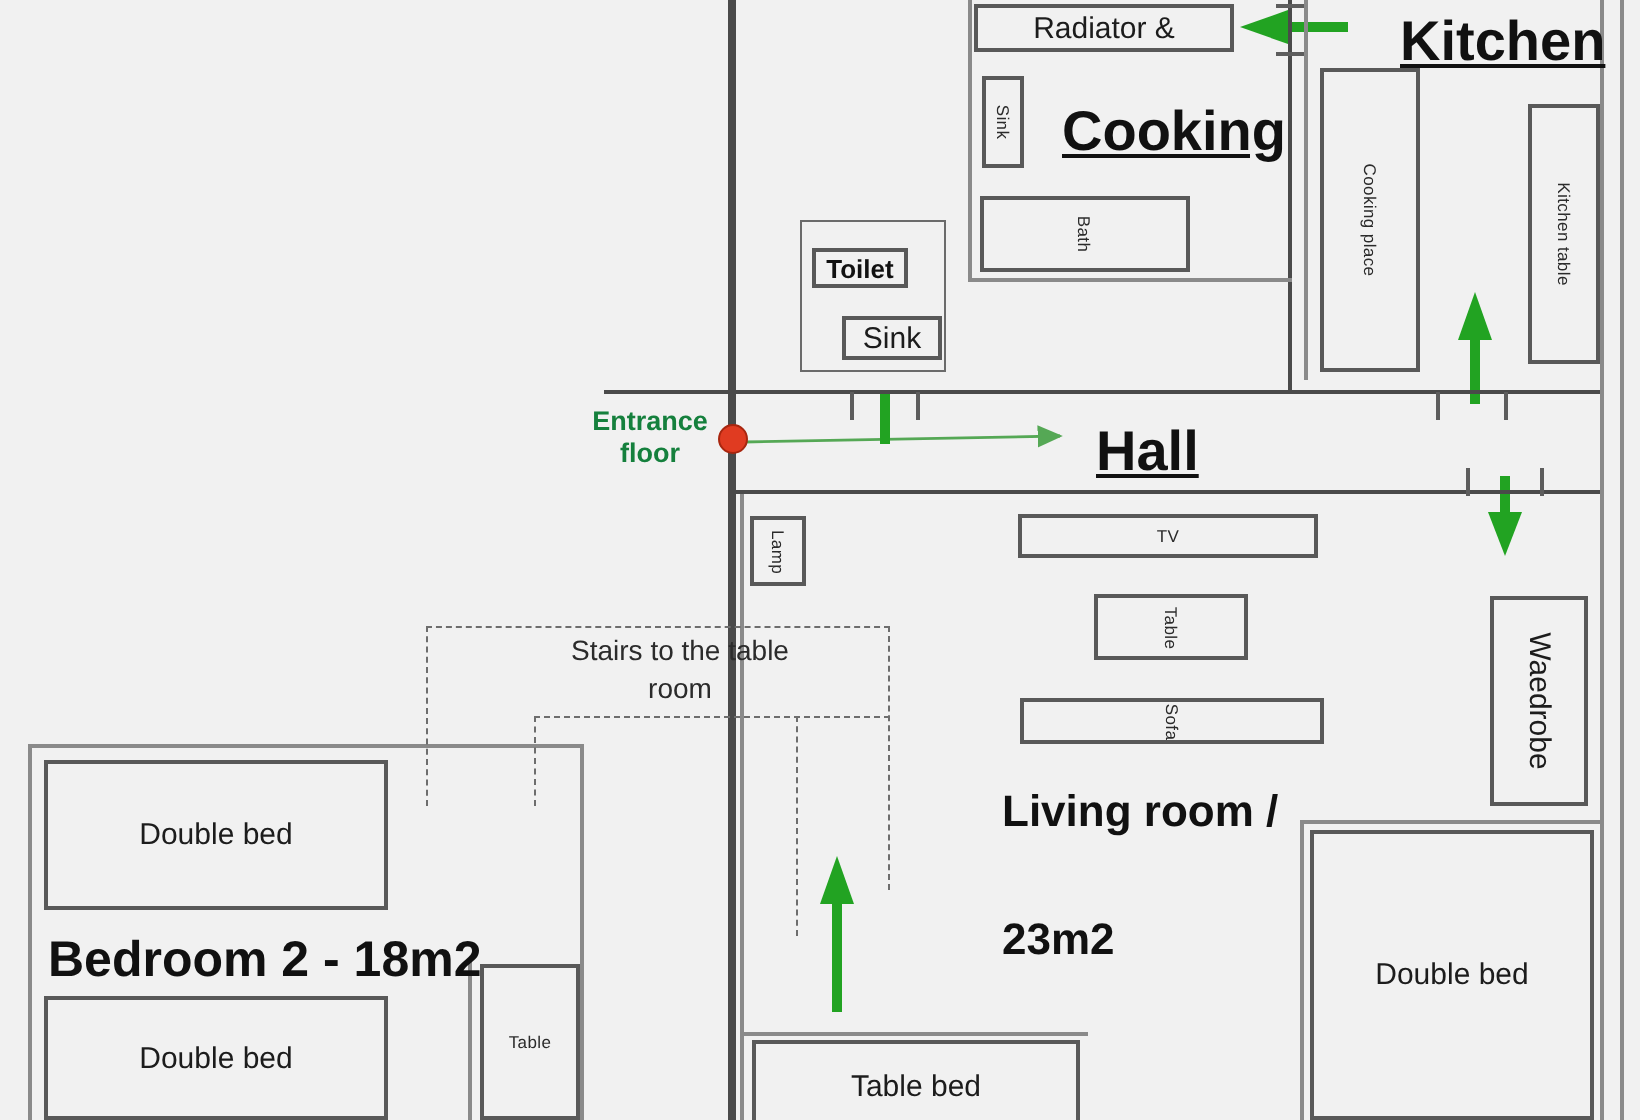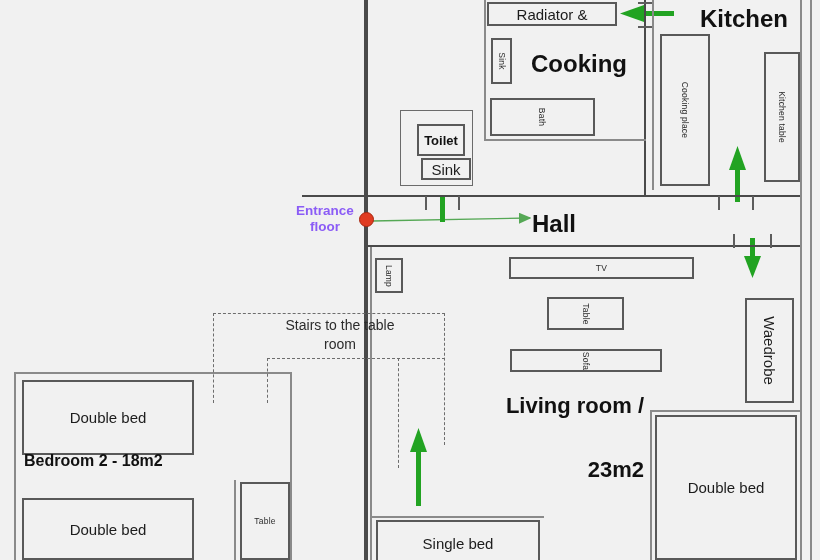--- a/index.html
+++ b/index.html
@@ -56,21 +56,21 @@
   }
   .rot90 {
     transform: rotate(90deg);
   }
   .room-title {
     position: absolute;
     font-weight: bold;
     color: #111;
     white-space: nowrap;
   }
-  .room-title.big { font-size: 24px; }
+  .room-title.big { font-size: 28px; text-decoration: underline; }
   .room-title.xl  { font-size: 22px; }
   .dash-line-h {
     position: absolute;
     border-top: 1.5px dashed #6d6d6d;
   }
   .dash-line-v {
     position: absolute;
     border-left: 1.5px dashed #6d6d6d;
   }
   .stairs-label {
@@ -91,21 +91,21 @@
     height: 15px;
     border-radius: 50%;
     background: #e03b21;
     border: 1.5px solid #a8260f;
     box-sizing: border-box;
   }
   .entrance-label {
     position: absolute;
     font-size: 13.5px;
     font-weight: bold;
-    color: #8b5cf6;
+    color: #15803d;
     text-align: center;
     line-height: 1.2;
   }
 </style>
 </head>
 <body>
 
 <div id="plan">
 
   <svg width="820" height="560" style="position:absolute;left:0;top:0;">
@@ -197,28 +197,28 @@
   </div>
 
   <div class="box box-strong" style="left:491px; top:38px; width:21px; height:46px;">
     <span class="lbl rot90">Sink</span>
   </div>
 
   <div class="box box-strong" style="left:490px; top:98px; width:105px; height:38px;">
     <span class="lbl rot90">Bath</span>
   </div>
 
-  <div class="box box-strong" style="left:417px; top:124px; width:48px; height:32px;">
+  <div class="box box-strong" style="left:406px; top:124px; width:48px; height:20px;">
     <span class="lbl-bold-sm">Toilet</span>
   </div>
   <div class="box box-strong" style="left:421px; top:158px; width:50px; height:22px;">
     <span class="lbl-md">Sink</span>
   </div>
 
-  <div class="room-title big" style="left:532px; top:210px;">Hall</div>
+  <div class="room-title big" style="left:548px; top:210px;">Hall</div>
 
   <div class="entrance-dot" style="left:359px; top:212px;"></div>
   <div class="entrance-label" style="left:284px; top:203px; width:82px;">
     <span>Entrance</span><br>
     <span>floor</span>
   </div>
 
   <div class="dash-line-h" style="left:213px; top:313px; width:232px;"></div>
   <div class="dash-line-v" style="left:213px; top:313px; height:90px;"></div>
   <div class="dash-line-v" style="left:444px; top:313px; height:132px;"></div>
@@ -228,55 +228,55 @@
 
   <div class="stairs-label" style="left:245px; top:316px; width:190px;">
     <span>Stairs to the table</span><br>
     <span>room</span>
   </div>
 
   <div class="box box-strong" style="left:375px; top:258px; width:28px; height:35px;">
     <span class="lbl rot90">Lamp</span>
   </div>
 
-  <div class="box box-strong" style="left:509px; top:257px; width:185px; height:22px;">
+  <div class="box box-strong" style="left:509px; top:257px; width:150px; height:22px;">
     <span class="lbl">TV</span>
   </div>
 
   <div class="box box-strong" style="left:547px; top:297px; width:77px; height:33px;">
     <span class="lbl rot90">Table</span>
   </div>
 
   <div class="box box-strong" style="left:510px; top:349px; width:152px; height:23px;">
     <span class="lbl rot90">Sofa</span>
   </div>
 
   <div class="box box-strong" style="left:745px; top:298px; width:49px; height:105px;">
     <span class="lbl-md rot90">Waedrobe</span>
   </div>
 
-  <div class="room-title xl" style="left:478px; top:390px; width:166px; text-align:right; white-space:normal; line-height:1.45;">
+  <div class="room-title xl" style="left:501px; top:390px; width:166px; text-align:left; white-space:normal; line-height:1.45;">
     <span>Living room /</span><br>
     <br>
     <span>23m2</span>
   </div>
 
   <div class="box box-strong" style="left:655px; top:415px; width:142px; height:145px;">
     <span class="lbl-md">Double bed</span>
   </div>
 
   <div class="box box-strong" style="left:376px; top:520px; width:164px; height:46px;">
-    <span class="lbl-md">Single bed</span>
+    <span class="lbl-md">Table bed</span>
   </div>
 
   <div class="box box-strong" style="left:22px; top:380px; width:172px; height:75px;">
     <span class="lbl-md">Double bed</span>
   </div>
 
-  <div class="room-title" style="left:24px; top:452px; font-size:16px;">Bedroom 2 - 18m2</div>
+  <div class="room-title" style="left:24px; top:466px; font-size:25px;">Bedroom 2 - 18m2</div>
 
   <div class="box box-strong" style="left:22px; top:498px; width:172px; height:62px;">
     <span class="lbl-md">Double bed</span>
   </div>
 
   <div class="box box-strong" style="left:240px; top:482px; width:50px; height:78px;">
     <span class="lbl">Table</span>
   </div>
 
 </div>

